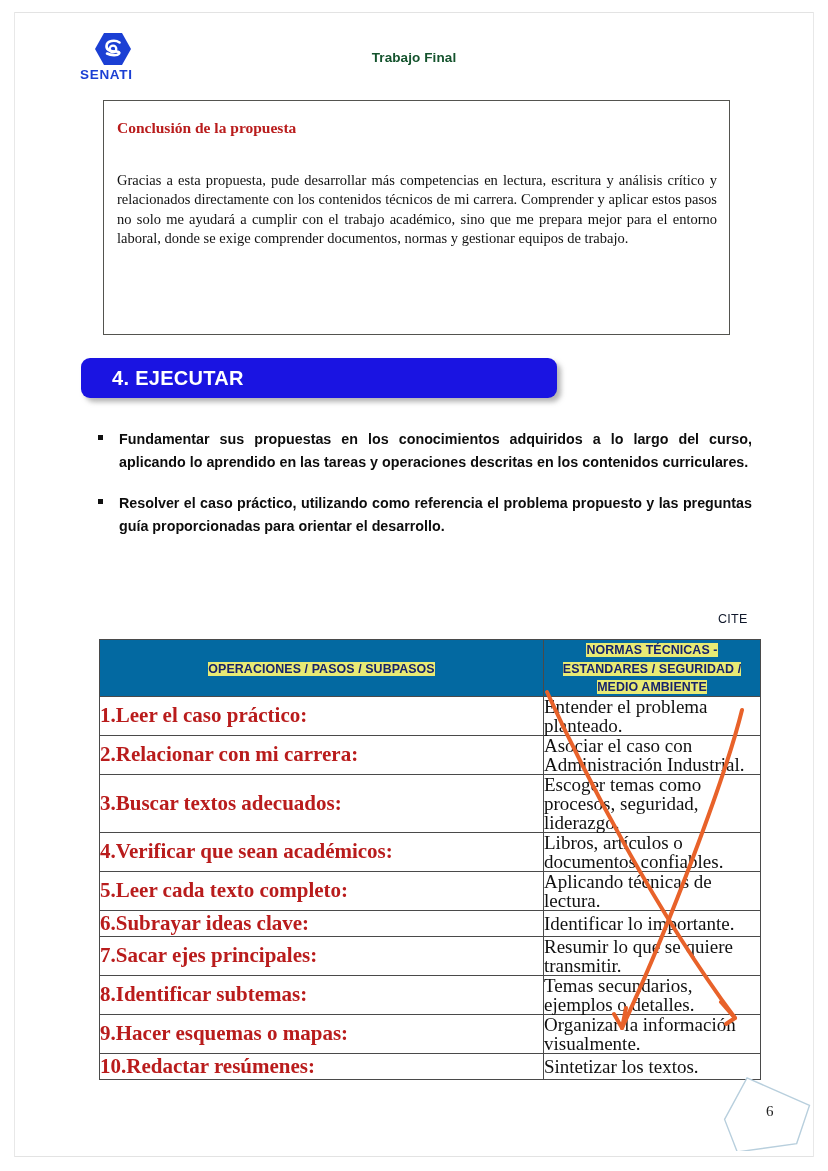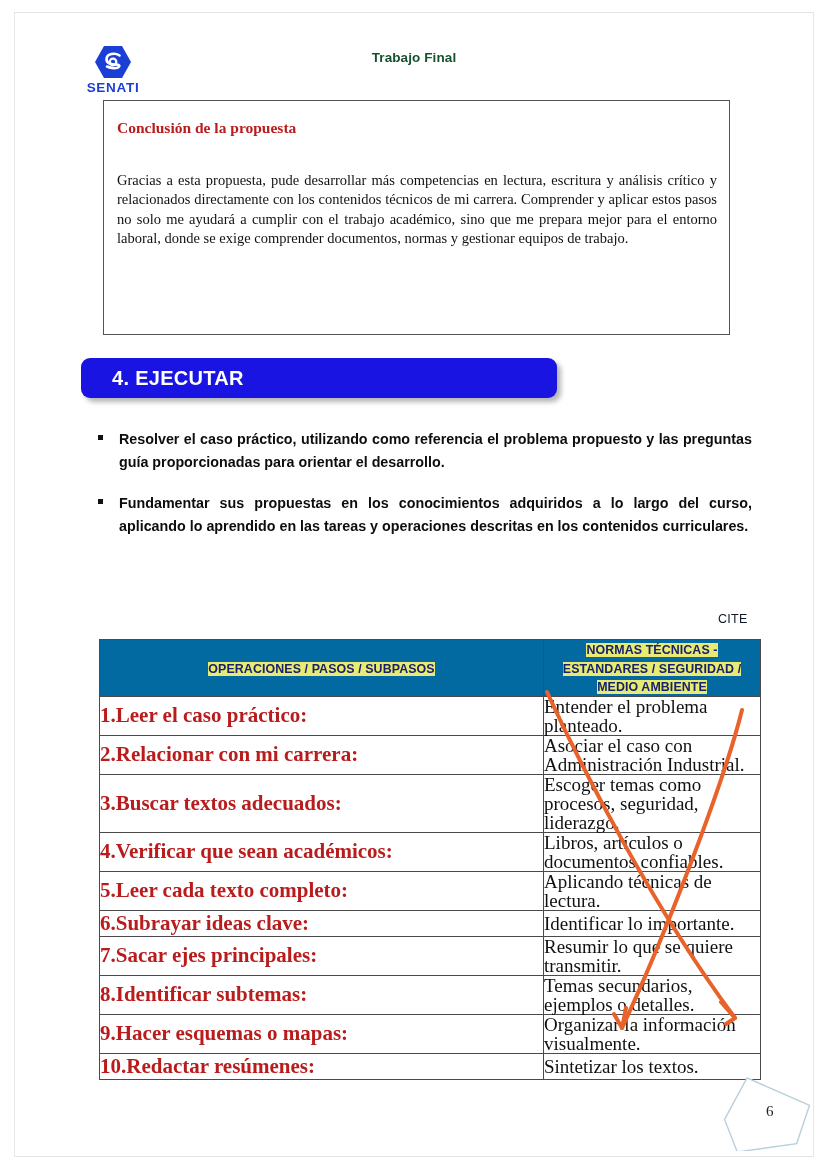--- a/index.html
+++ b/index.html
@@ -53,23 +53,23 @@
   
   .header {
     position: absolute;
     left: 0; right: 0;
     top: 28px;
     height: 62px;
   }
   .logo-wrap {
     position: absolute;
     left: 80px;
-    top: 16px;
+    top: 3px;
     width: 66px;
-    text-align: center;
+    text-align: left;
   }
   .logo-mark {
     width: 40px;
     height: 36px;
     margin: 0 auto;
     display: block;
   }
   .logo-word {
     font-family: "Liberation Sans", sans-serif;
     font-size: 13.5px;
@@ -324,25 +324,25 @@
     <div class="conclusion-body">Gracias a esta propuesta, pude desarrollar más competencias en lectura, escritura y análisis crítico y relacionados directamente con los contenidos técnicos de mi carrera. Comprender y aplicar estos pasos no solo me ayudará a cumplir con el trabajo académico, sino que me prepara mejor para el entorno laboral, donde se exige comprender documentos, normas y gestionar equipos de trabajo.</div>
   </div>
 
   <div class="banner">
     <div class="banner-label">4. EJECUTAR</div>
   </div>
 
   <div class="bullets">
     <div class="bullet-row">
       <span class="bullet-mark"></span>
-      <span class="bullet-text">Resolver el caso práctico, utilizando como referencia el problema propuesto y las preguntas guía proporcionadas para orientar el desarrollo.</span>
+      <span class="bullet-text">Fundamentar sus propuestas en los conocimientos adquiridos a lo largo del curso, aplicando lo aprendido en las tareas y operaciones descritas en los contenidos curriculares.</span>
     </div>
     <div class="bullet-row">
       <span class="bullet-mark"></span>
-      <span class="bullet-text">Fundamentar sus propuestas en los conocimientos adquiridos a lo largo del curso, aplicando lo aprendido en las tareas y operaciones descritas en los contenidos curriculares.</span>
+      <span class="bullet-text">Resolver el caso práctico, utilizando como referencia el problema propuesto y las preguntas guía proporcionadas para orientar el desarrollo.</span>
     </div>
   </div>
 
 
   <div class="cite-tag">CITE</div>
 
   <table class="ops-table">
     <colgroup>
       <col class="col-ops">
       <col class="col-norms">

